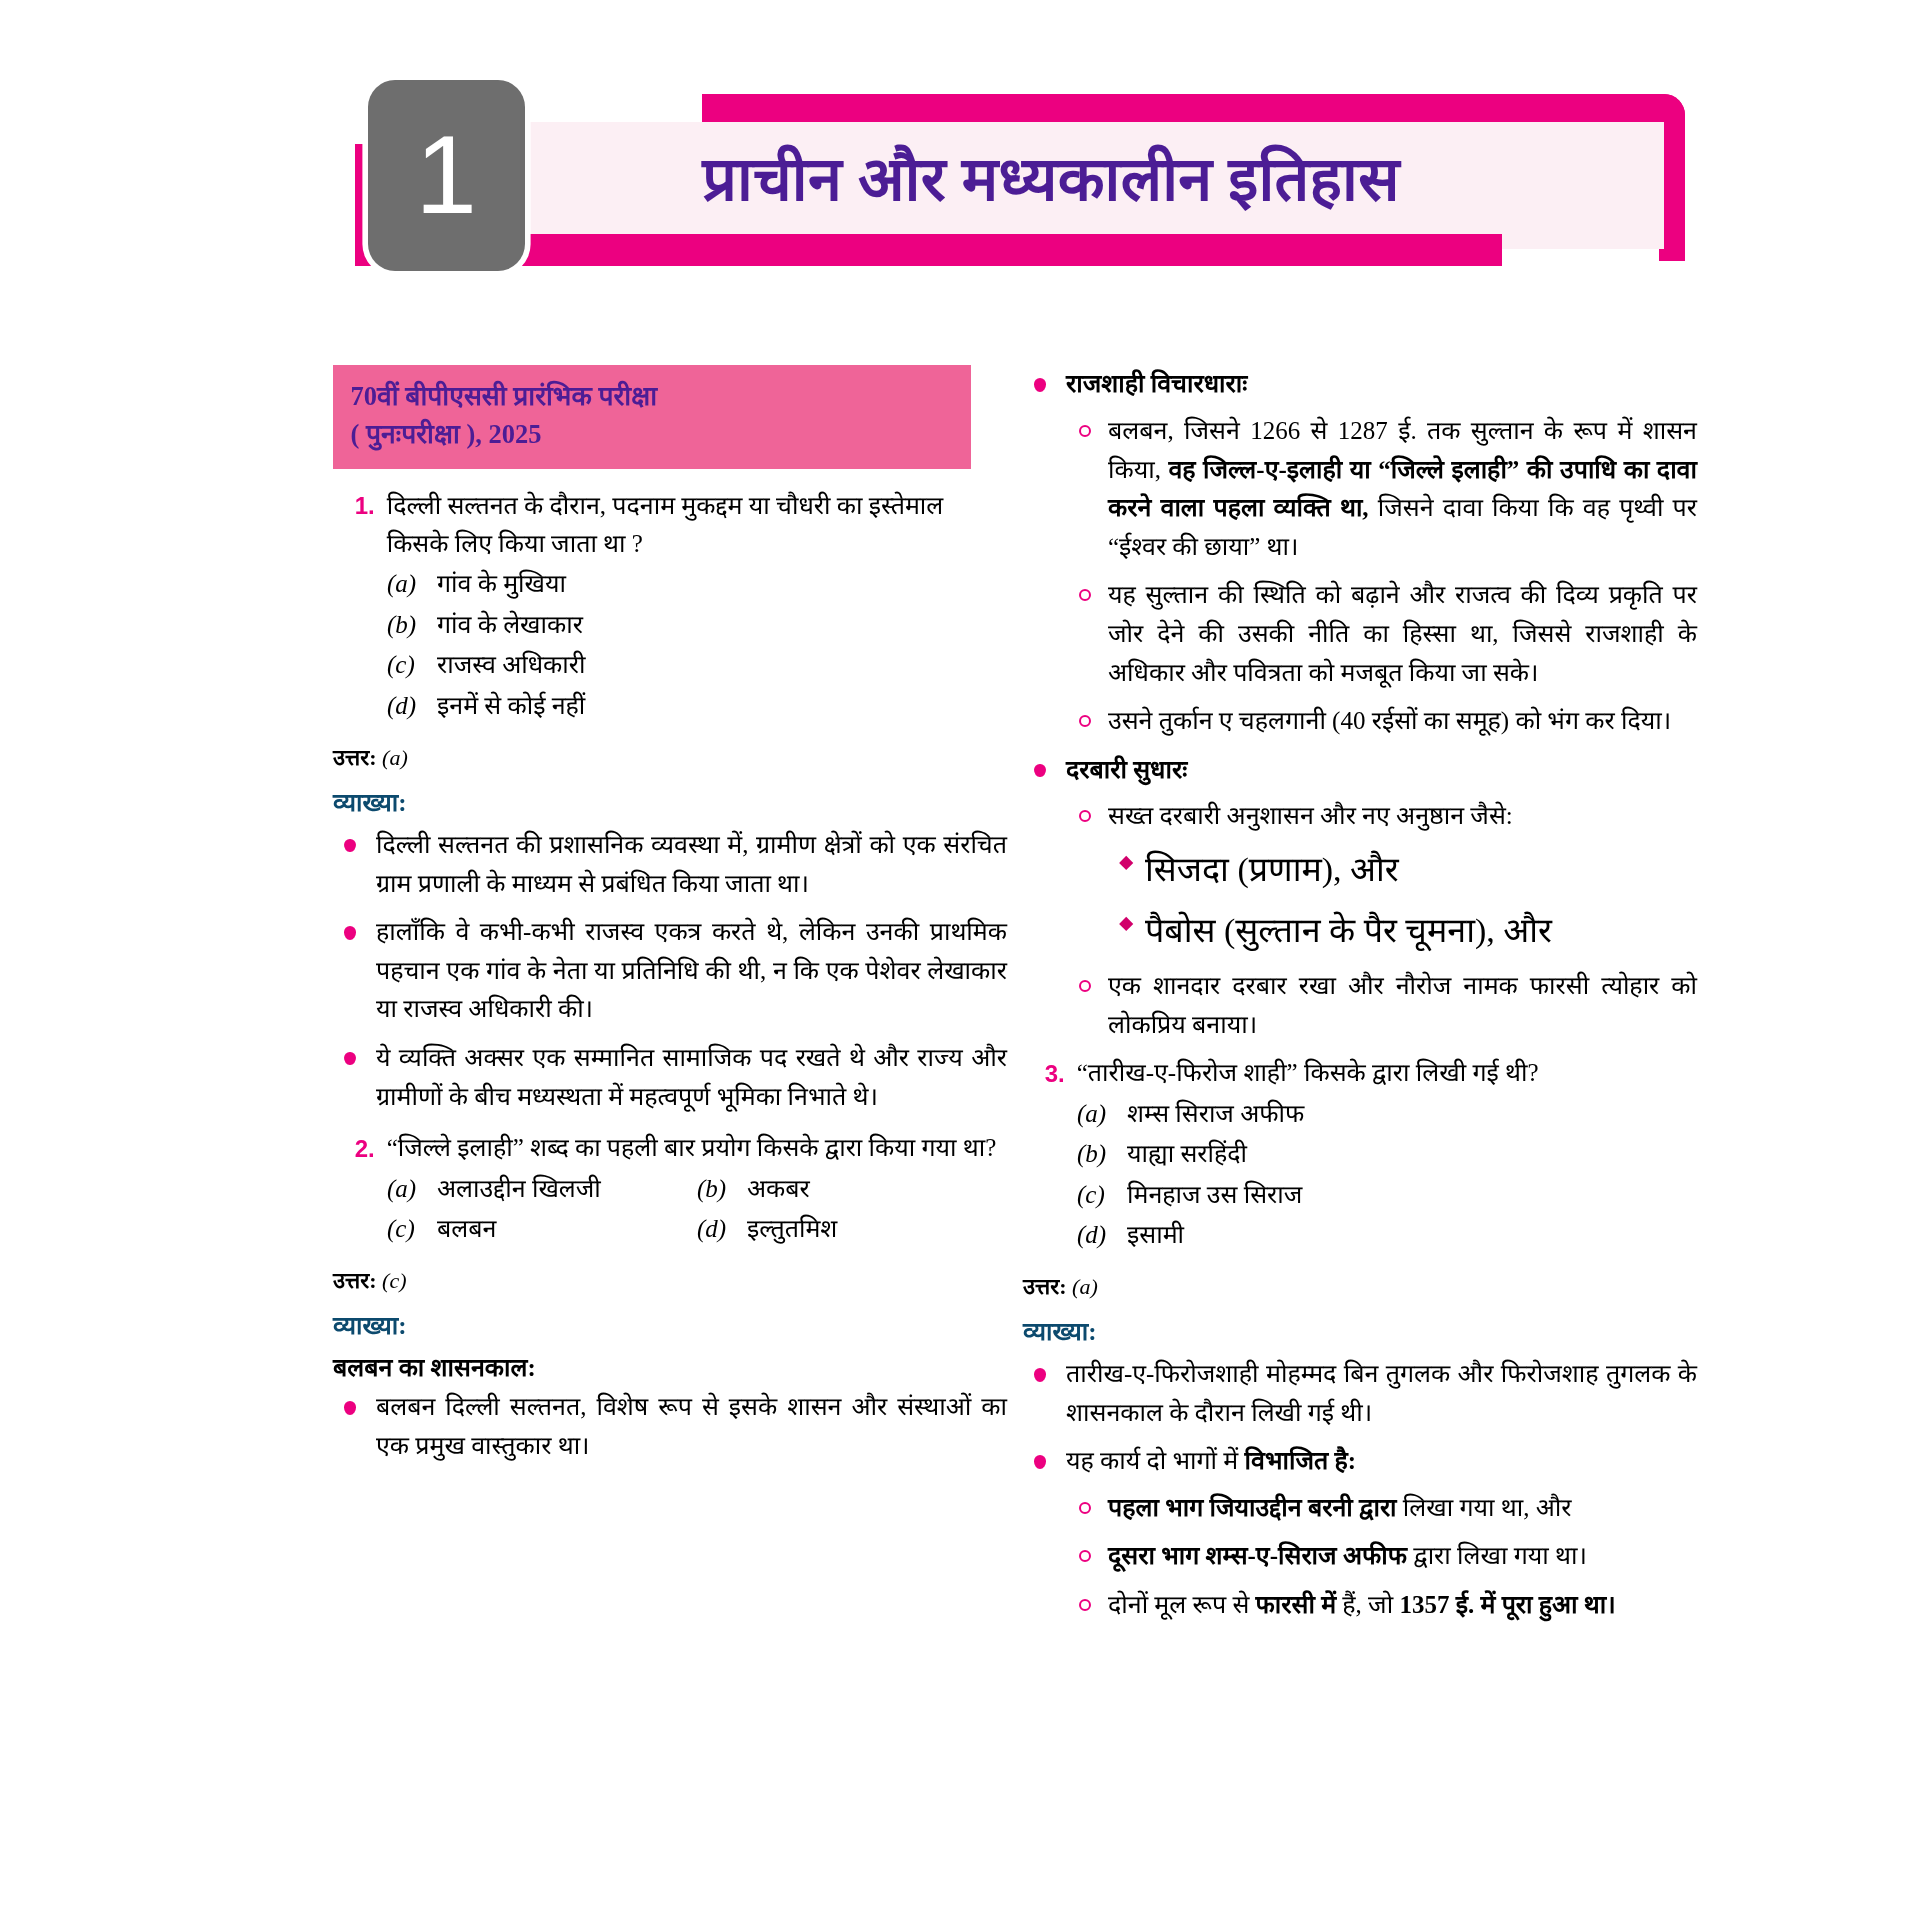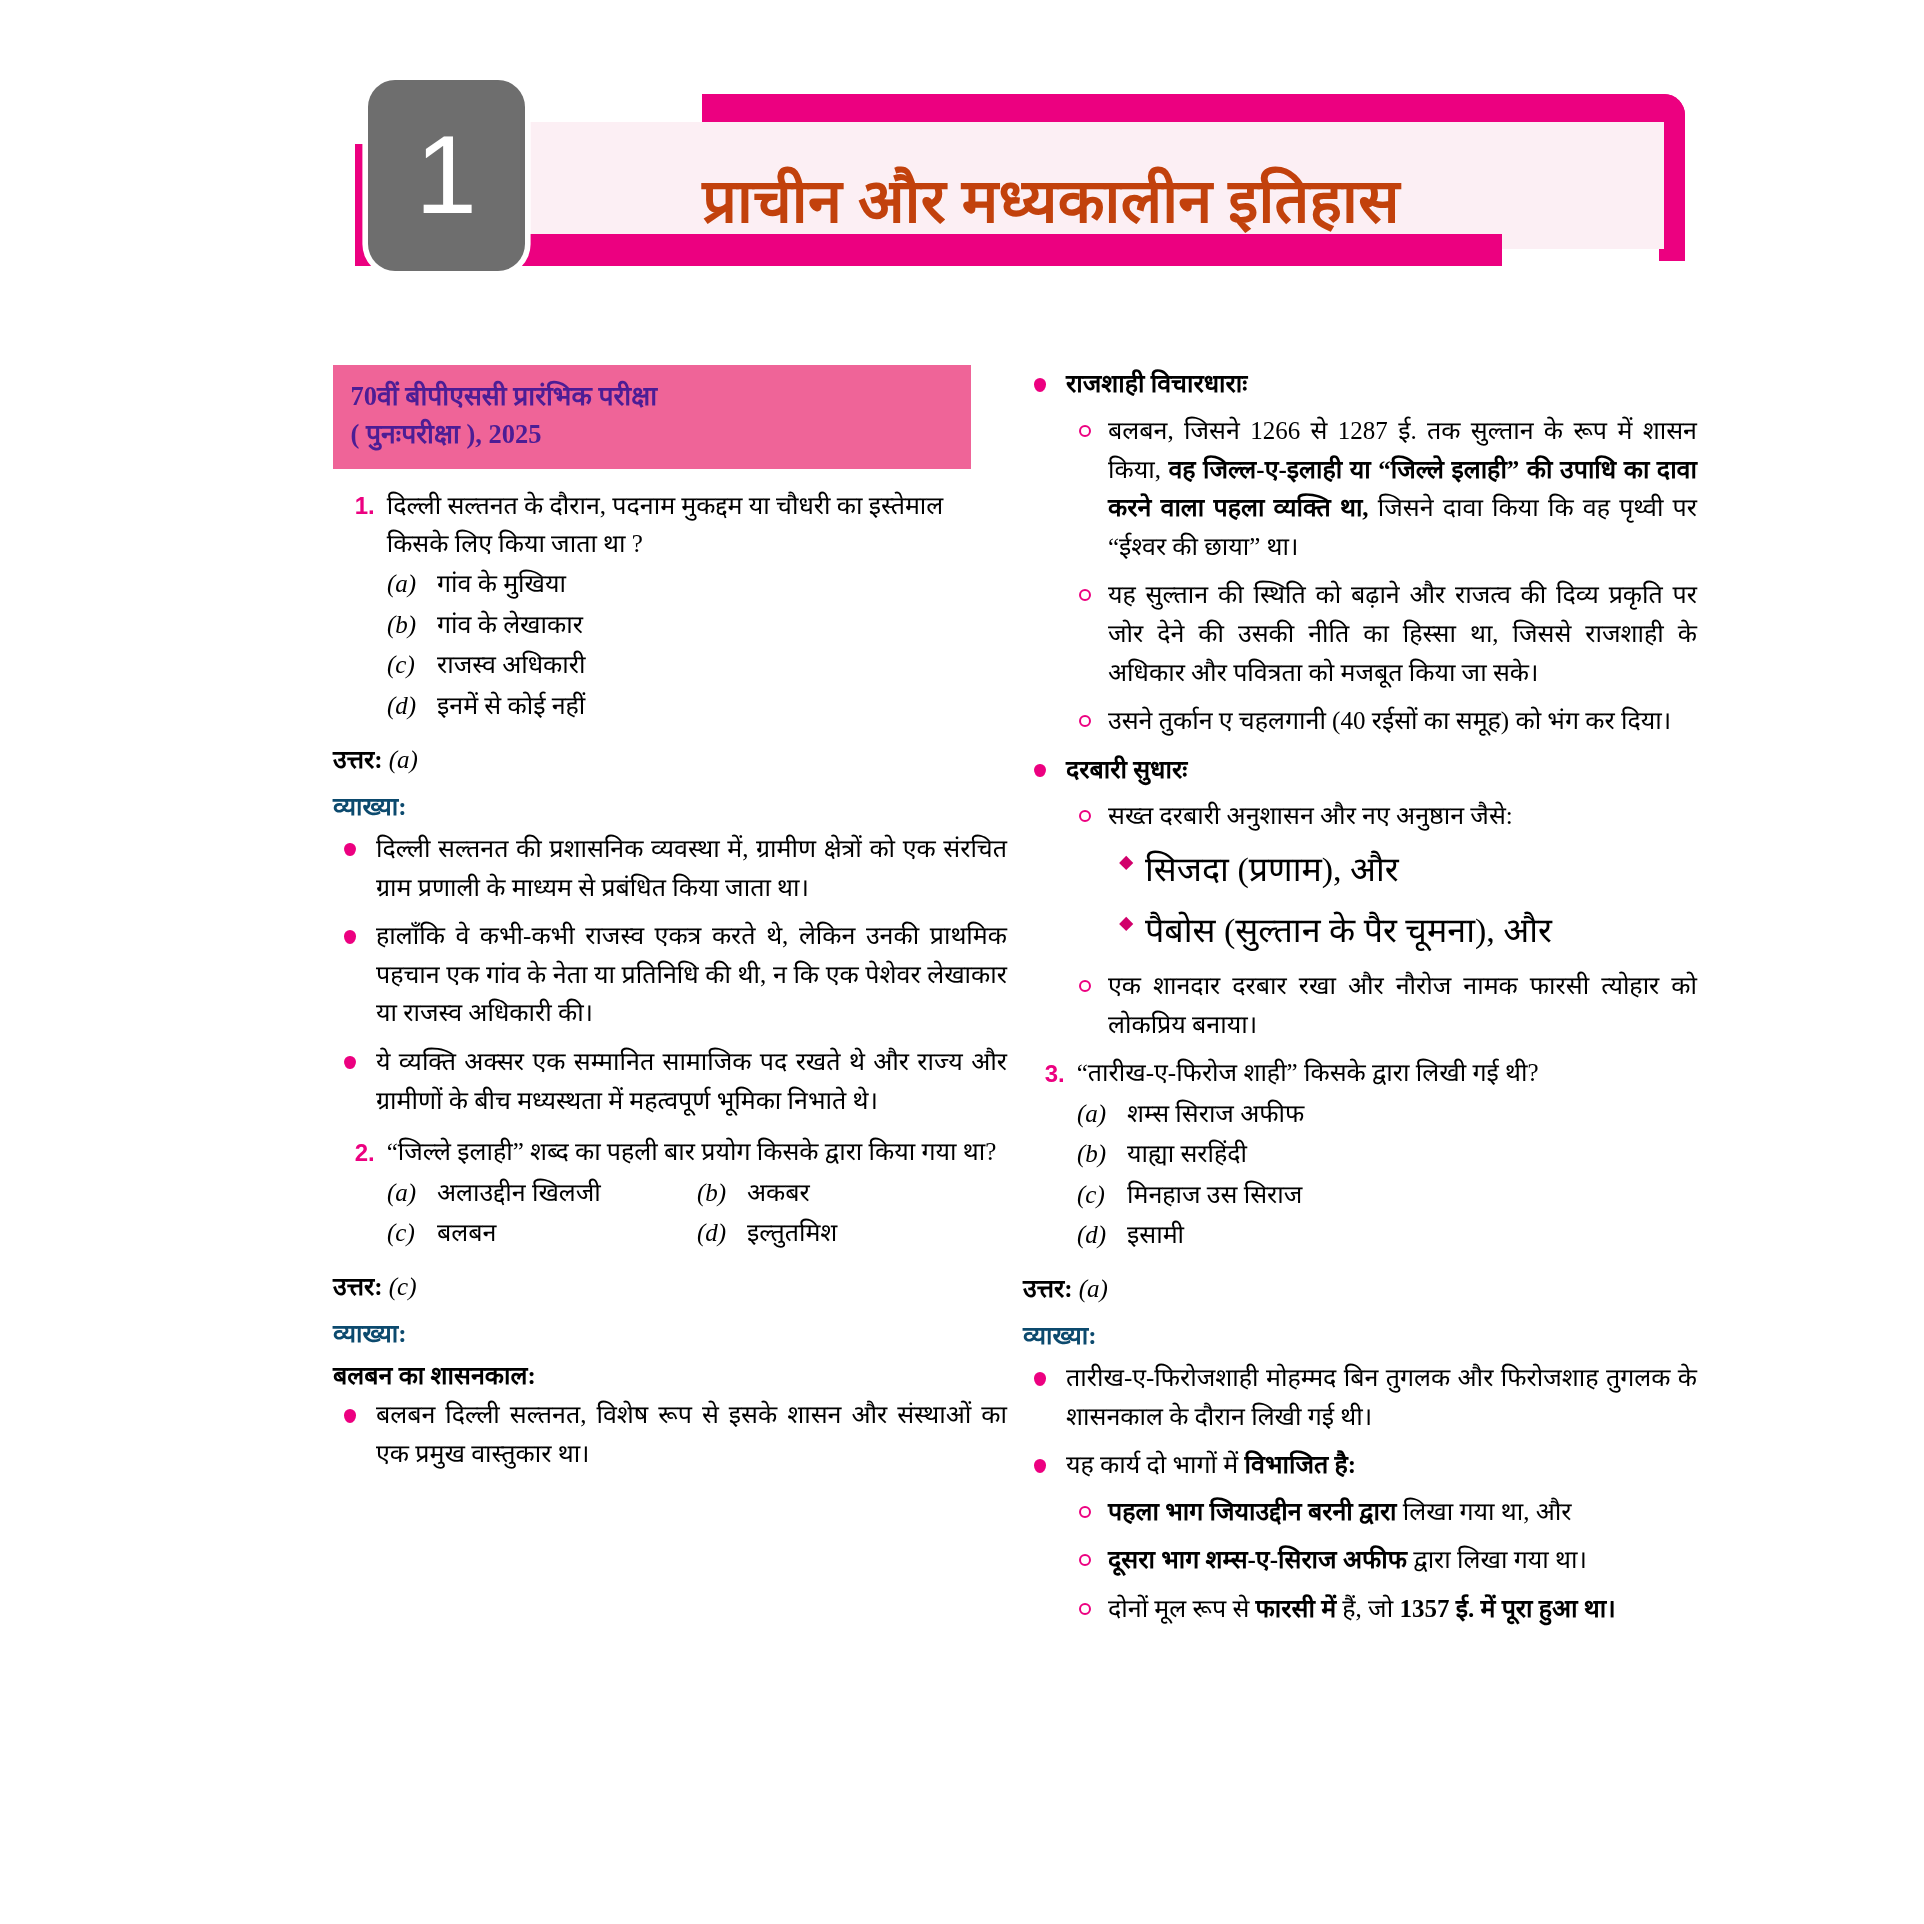--- a/index.html
+++ b/index.html
@@ -75,32 +75,32 @@
     position: absolute;
     left: 180px;
     top: 42px;
     width: 1147px;
     height: 127px;
     background: #FCEFF4;
   }
   .hdr-title {
     position: absolute;
     left: 265px;
-    top: 66px;
+    top: 44px;
     width: 898px;
     height: 112px;
     display: flex;
     align-items: center;
     justify-content: center;
     font-size: 61px;
     font-weight: 700;
     letter-spacing: 0.4px;
     line-height: 1.15;
     white-space: nowrap;
-    color: #c2410c;
+    color: #4c1d95;
   }
   
   .chapter-tile {
     position: absolute;
     left: 30.5px;
     top: 0px;
     width: 157px;
     height: 191px;
     background: #6E6E6E;
     border-radius: 27px;
@@ -187,21 +187,21 @@
   }
   .opts-grid .opt-pair {
     display: flex;
   }
   .opts-grid .opt {
     flex: 0 0 50%;
   }
 
   
   .answer {
-    font-size: 25px;
+    font-size: 22px;
     font-weight: 700;
     margin-top: 14.4px;
     margin-bottom: 4.8px;
   }
   .answer .ans-key {
     font-weight: 400;
     font-style: italic;
   }
   
   .expl-head {

